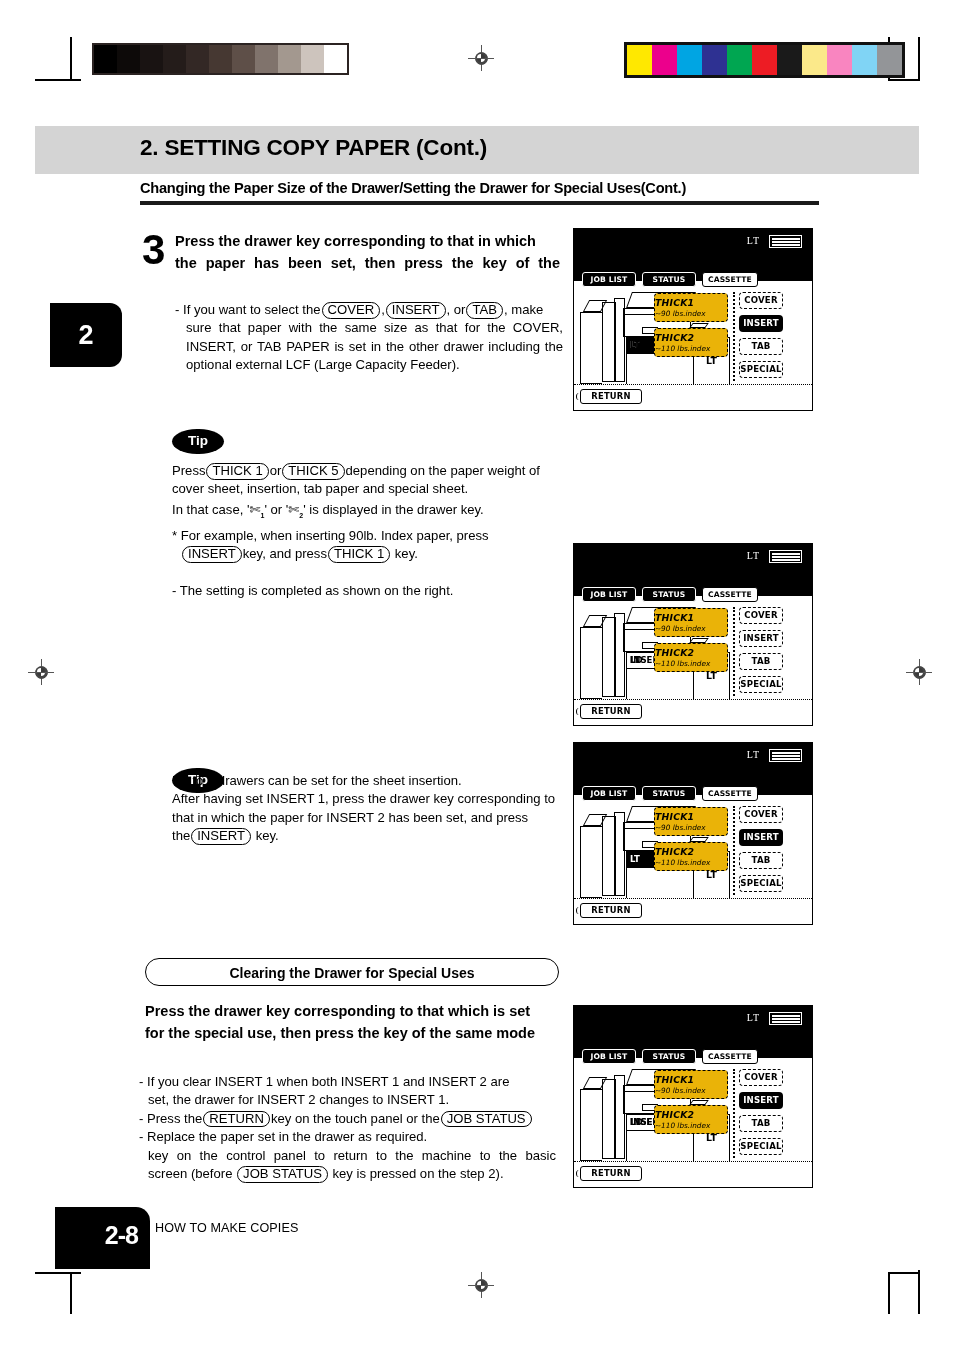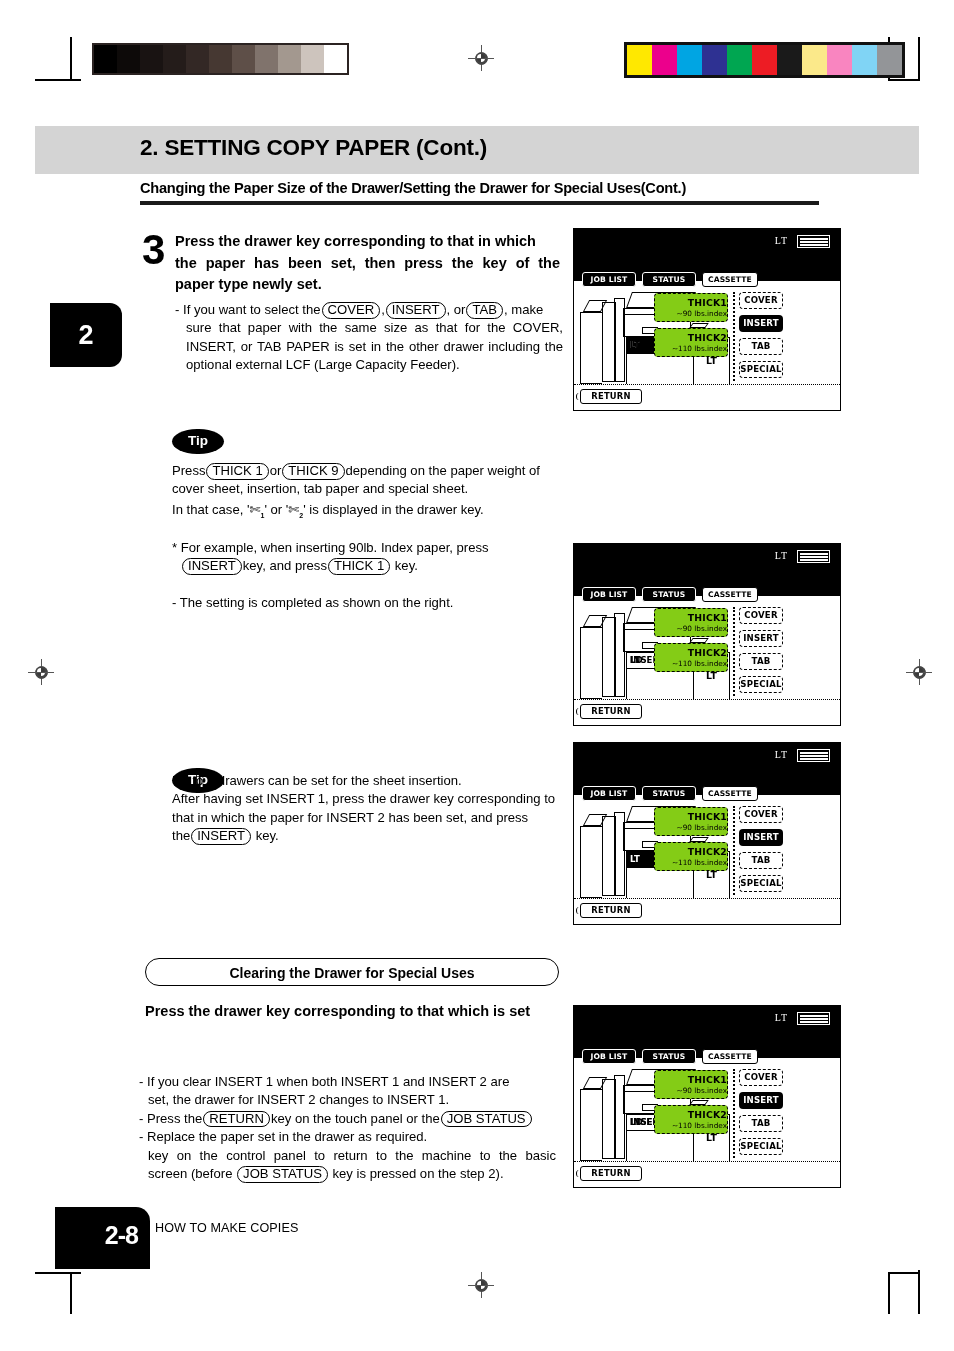--- a/index.html
+++ b/index.html
@@ -60,21 +60,21 @@
             position:relative;}
   .tipbadge span{position:absolute;left:0;right:0;top:4px;text-align:center;
             color:#fff;font-size:13.5px;font-weight:bold;}
 
   #section-pill{left:145px;top:958px;width:414px;height:28px;
             border:1.6px solid #000;border-radius:15px;box-sizing:border-box;}
   #section-pill span{position:absolute;left:0;right:0;top:6px;text-align:center;
             font-size:14px;font-weight:bold;}
 
   
-  .lcd{position:absolute;width:268px;height:183px;border:1.6px solid #000;
+  .lcd{position:absolute;width:240px;height:183px;border:1.6px solid #000;
        background:#fff;box-sizing:border-box;
        font-family:"DejaVu Sans",sans-serif;}
   .lcd-top{position:absolute;left:0;right:0;top:0;height:52px;background:#000;}
   .lcd-lt{position:absolute;right:52px;top:6px;color:#fff;font-size:10px;
        font-family:"Liberation Serif",serif;letter-spacing:1px;}
   .lcd-stack{position:absolute;right:10px;top:6px;width:33px;height:13px;
        border:1.5px solid #fff;box-sizing:border-box;background:#000;}
   .lcd-stack i{position:absolute;left:1.5px;right:1.5px;height:1.5px;background:#fff;}
 
   .tabrow{position:absolute;left:0;right:0;top:43px;height:16px;}
@@ -126,21 +126,21 @@
        padding-left:3px;}
   .drw.last{border-bottom:none;}
   .drw.inv{background:#000;color:#fff;}
   .drw .thick{position:absolute;right:4px;top:1px;font-size:9px;}
 
   .lcf{position:absolute;left:116px;top:47px;width:36px;height:48px;
        border:1.6px solid #000;border-left:none;box-sizing:border-box;
        font-size:9.4px;font-weight:bold;text-align:center;line-height:46px;}
 
   .thickbtn{position:absolute;width:74px;height:29px;border:1.5px dashed #000;
-       border-radius:4px;box-sizing:border-box;text-align:right;background:#84cc16;}
+       border-radius:4px;box-sizing:border-box;text-align:left;background:#eab308;font-style:italic;}
   .thickbtn b{display:block;font-size:9.3px;font-weight:bold;margin-top:3px;letter-spacing:0.2px;}
   .thickbtn s{display:block;font-size:7.3px;text-decoration:none;margin-top:1px;}
 
   .vdots{position:absolute;top:4px;bottom:4px;width:0;border-left:2px dotted #000;}
 
   .usebtn{position:absolute;width:44px;height:17px;border:1.4px dashed #000;
        border-radius:4px;box-sizing:border-box;text-align:center;
        font-size:8.6px;font-weight:bold;line-height:14px;letter-spacing:0.2px;background:#fff;}
   .usebtn.inv{background:#000;color:#fff;border-color:#000;border-style:dashed;}
 </style>
@@ -204,42 +204,41 @@
 <div class="abs" id="subrule"></div>
 
 <div class="abs" id="chapter-tab">
   <span>2</span>
 </div>
 
 <div class="abs stepnum" style="left:142px;top:231px;">3</div>
 <div class="abs leadbold" style="left:175px;top:231px;width:385px;">
   <div>Press the drawer key corresponding to that in which</div>
   <div class="just" style="text-align:justify;text-align-last:justify;">the paper has been set, then press the key of the</div>
-  <div>paper type newly set.</div>
 </div>
 
 <div class="abs body" style="left:175px;top:301px;width:388px;">
   <div style="white-space:nowrap;">
     <span>- If you want to select the</span><span class="key">COVER</span>,<span class="key">INSERT</span>, or<span class="key">TAB</span>, make
   </div>
   <div class="just" style="padding-left:11px;">sure that paper with the same size as that for the COVER, INSERT, or TAB PAPER is set in the other drawer including the optional external LCF (Large Capacity Feeder).</div>
 </div>
 
 <div class="abs tipbadge" style="left:172px;top:429px;">
   <span>Tip</span>
 </div>
 <div class="abs body" style="left:172px;top:462px;width:392px;">
   <div style="white-space:nowrap;">
-    <span>Press</span><span class="key">THICK 1</span><span>or</span><span class="key">THICK 9</span><span>depending on the paper weight of</span>
+    <span>Press</span><span class="key">THICK 1</span><span>or</span><span class="key">THICK 5</span><span>depending on the paper weight of</span>
   </div>
   <div>cover sheet, insertion, tab paper and special sheet.</div>
   <div style="white-space:nowrap;margin-top:2px;">
     <span>In that case, '</span><span style="font-weight:bold;"><span>✄</span><sub style="font-size:7px;">1</sub></span><span>' or '</span><span style="font-weight:bold;"><span>✄</span><sub style="font-size:7px;">2</sub></span><span>' is displayed in the drawer key.</span>
   </div>
-  <div style="margin-top:14px;">* For example, when inserting 90lb. Index paper, press</div>
+  <div style="margin-top:2px;">* For example, when inserting 90lb. Index paper, press</div>
   <div style="white-space:nowrap;padding-left:9px;">
     <span class="key">INSERT</span><span>key, and press</span><span class="key">THICK 1</span> <span>key.</span>
   </div>
   <div style="margin-top:18px;">- The setting is completed as shown on the right.</div>
 </div>
 
 <div class="abs tipbadge" style="left:172px;top:743px;">
   <span>Tip</span>
 </div>
 <div class="abs body" style="left:172px;top:772px;width:392px;">
@@ -250,20 +249,21 @@
     <span>the</span><span class="key">INSERT</span> <span>key.</span>
   </div>
 </div>
 
 <div class="abs" id="section-pill">
   <span>Clearing the Drawer for Special Uses</span>
 </div>
 
 <div class="abs leadbold" style="left:145px;top:1001px;width:418px;">
   <div>Press the drawer key corresponding to that which is set</div>
+  <div>for the special use, then press the key of the same mode</div>
 </div>
 
 <div class="abs body" style="left:139px;top:1073px;width:418px;">
   <div>- If you clear INSERT 1 when both INSERT 1 and INSERT 2 are</div>
   <div style="padding-left:9px;">set, the drawer for INSERT 2 changes to INSERT 1.</div>
   <div style="white-space:nowrap;">
     <span>- Press the</span><span class="key">RETURN</span><span>key on the touch panel or the</span><span class="key">JOB STATUS</span>
   </div>
   <div>- Replace the paper set in the drawer as required.</div>
   <div class="just" style="padding-left:9px;text-align:justify;text-align-last:justify;width:408px;">key on the control panel to return to the machine to the basic</div>

